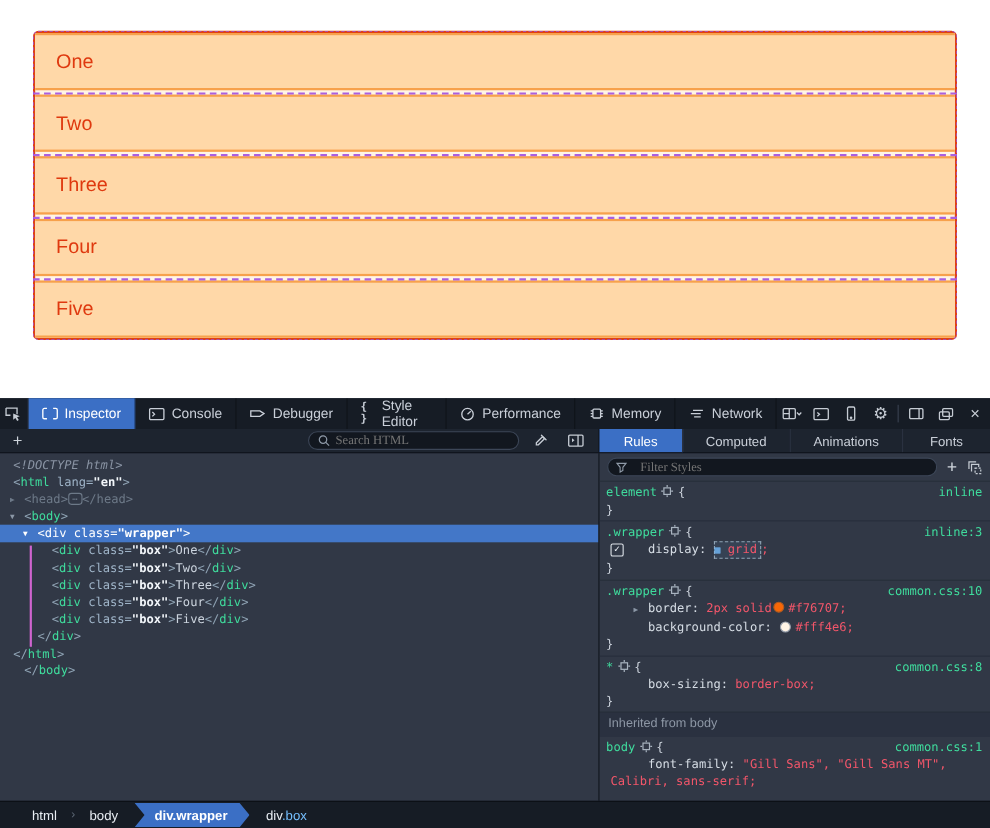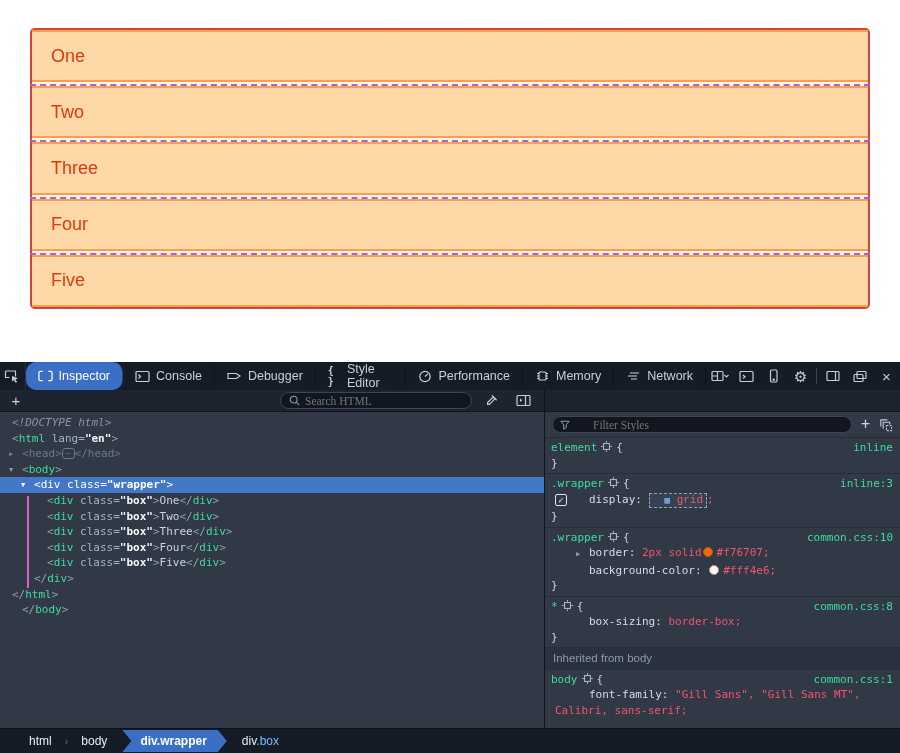--- a/index.html
+++ b/index.html
@@ -22,21 +22,21 @@
 
   
   .dt { position:absolute; top:362px; left:0; width:900px; height:391px; background:#313846;
         color:#ccd3dc; font-size:12px; }
   svg { display:block; }
 
   .tabbar { height:28px; background:#161c25; display:flex; align-items:stretch; }
   .pickbtn { width:34px; display:flex; align-items:center; justify-content:center;
              border-right:1px solid #2a3140; color:#c6ccd4; }
   .tab { display:flex; align-items:center; gap:6px; padding:0 12px; color:#c9cfd8;
-         font-size:12.5px; border-right:1px solid rgba(0,0,0,.35);border-radius:10px; }
+         font-size:12.5px; border-right:1px solid rgba(0,0,0,.35); }
   .tab.active { background:#3b6fc5; color:#fff; }
   .braces { font-family:"DejaVu Sans Mono",monospace; font-size:10px; font-weight:bold; }
   .ticons { margin-left:auto; display:flex; align-items:center; }
   .ticon { width:27px; height:100%; display:flex; align-items:center; justify-content:center; color:#c6ccd4; }
   .tdiv { width:1px; height:16px; background:#3a4250; margin:0 2px; }
   .glyph16 { font-size:15px; line-height:15px; }
 
   .subbar { position:absolute; top:28px; left:0; right:0; height:22px; display:flex;
             background:#1d242f; border-bottom:1px solid #10151d; }
   .subleft { width:545px; display:flex; align-items:center; border-right:1px solid #10151d;
@@ -70,38 +70,38 @@
            font-size:8px; line-height:9px; vertical-align:1px; }
   .sel { background:#4377c8; }
   .sel span { color:#fff !important; }
   .guide { position:absolute; left:27px; top:84px; width:2px; height:92px; background:#cf64cf; }
 
   
   .rules { flex:1; font-family:"DejaVu Sans Mono",monospace; font-size:11px; line-height:15.5px;
            overflow:hidden; }
   .filterrow { display:flex; align-items:center; padding:4px 7px; gap:9px; }
   .fpill { flex:1; height:17px; background:#12171f; border:1px solid #3c4657; border-radius:9px;
-           display:flex; align-items:center; gap:23px; padding:0 7px; color:#8f9aa8; }
+           display:flex; align-items:center; gap:12px; padding:0 7px; color:#8f9aa8; }
   .rplus { color:#cdd3da; font-size:15px; line-height:15px; }
   .rsec { padding:2px 7px 2px 6px; border-top:1px solid #272e3b; position:relative; }
   .selname { color:#3fdc9d; }
   .brace { color:#ccd3dc; }
   .src { float:right; color:#3fdc9d; }
   .ticn { display:inline-block; vertical-align:-1px; margin:0 4px; color:#a9b4c0; }
   .prop { padding-left:4px; text-indent:34px; }
   .prop .wrapline { display:block; text-indent:0; }
   .pname { color:#d6dde5;margin-top:28px; }
   .pval { color:#f2566a; }
   .parrow { color:#8b97a6; font-size:7px; display:inline-block; width:13px; margin-left:-13px;
             text-indent:0; }
   .swatch { display:inline-block; width:10px; height:10px; border-radius:50%; vertical-align:-1px;
             margin:0 4px 0 1px; border:1px solid rgba(255,255,255,.55); }
   .sw-o { background:#f76707; border-color:#b05a20; }
   .sw-w { background:#fff4e6; border-color:#98a0ac; }
-  .gridbadge { border:1px dashed #8fa3b4; padding:0 3px 1px 15px; background:rgba(117,191,255,.08);font-family:Liberation Mono, monospace; }
+  .gridbadge { border:1px dashed #8fa3b4; padding:0 3px 1px 0; background:rgba(117,191,255,.08); }
   .gridglyph { color:#75bfff; font-size:9px; }
   .checkbox { position:absolute; left:10px; top:20px; width:12px; height:12px;
               border:1px solid #dfe4ea; border-radius:2px; color:#eef2f7; font-size:9px;
               line-height:11px; text-align:center; text-indent:0; }
   .inh { background:#2a3140; color:#8d97a5; font-family:"Liberation Sans",sans-serif;
          font-size:11.5px; padding:3px 8px; border-top:1px solid #272e3b; }
 
   
   .crumbs { position:absolute; bottom:0; left:0; right:0; height:25px; background:#161c25;
             border-top:1px solid #0c1016; display:flex; align-items:center; padding-left:16px;
@@ -264,20 +264,34 @@
         </svg>
       </div>
       <div class="subicon">
         <svg width="15" height="13" viewBox="0 0 15 13" fill="none" stroke="currentColor" stroke-width="1.2">
           <rect x="1" y="1.5" width="13" height="10" rx="1"></rect>
             <path d="M9.5 1.5v10"></path>
           <path d="M4 4.5l2.3 1.8L4 8.1z" fill="currentColor" stroke="none"></path>
         </svg>
       </div>
     </div>
+    <div class="sidetabs">
+      <div class="stab active" style="flex:0.85">
+          <span>Rules</span>
+        </div>
+      <div class="stab" style="flex:1.1">
+          <span>Computed</span>
+        </div>
+      <div class="stab" style="flex:1.15">
+          <span>Animations</span>
+        </div>
+      <div class="stab" style="flex:0.9;border-right:none">
+          <span>Fonts</span>
+        </div>
+    </div>
   </div>
 
   <div class="content">
 
     <div class="markup">
       <div class="guide"></div>
 
       <div class="mline" style="padding-left:12px"><span class="doct">&lt;!DOCTYPE html&gt;</span></div>
 
       <div class="mline" style="padding-left:12px"><span class="pn">&lt;</span><span class="tg">html</span><span class="at"> lang=</span><span class="vl">"en"</span><span class="pn">&gt;</span></div>

